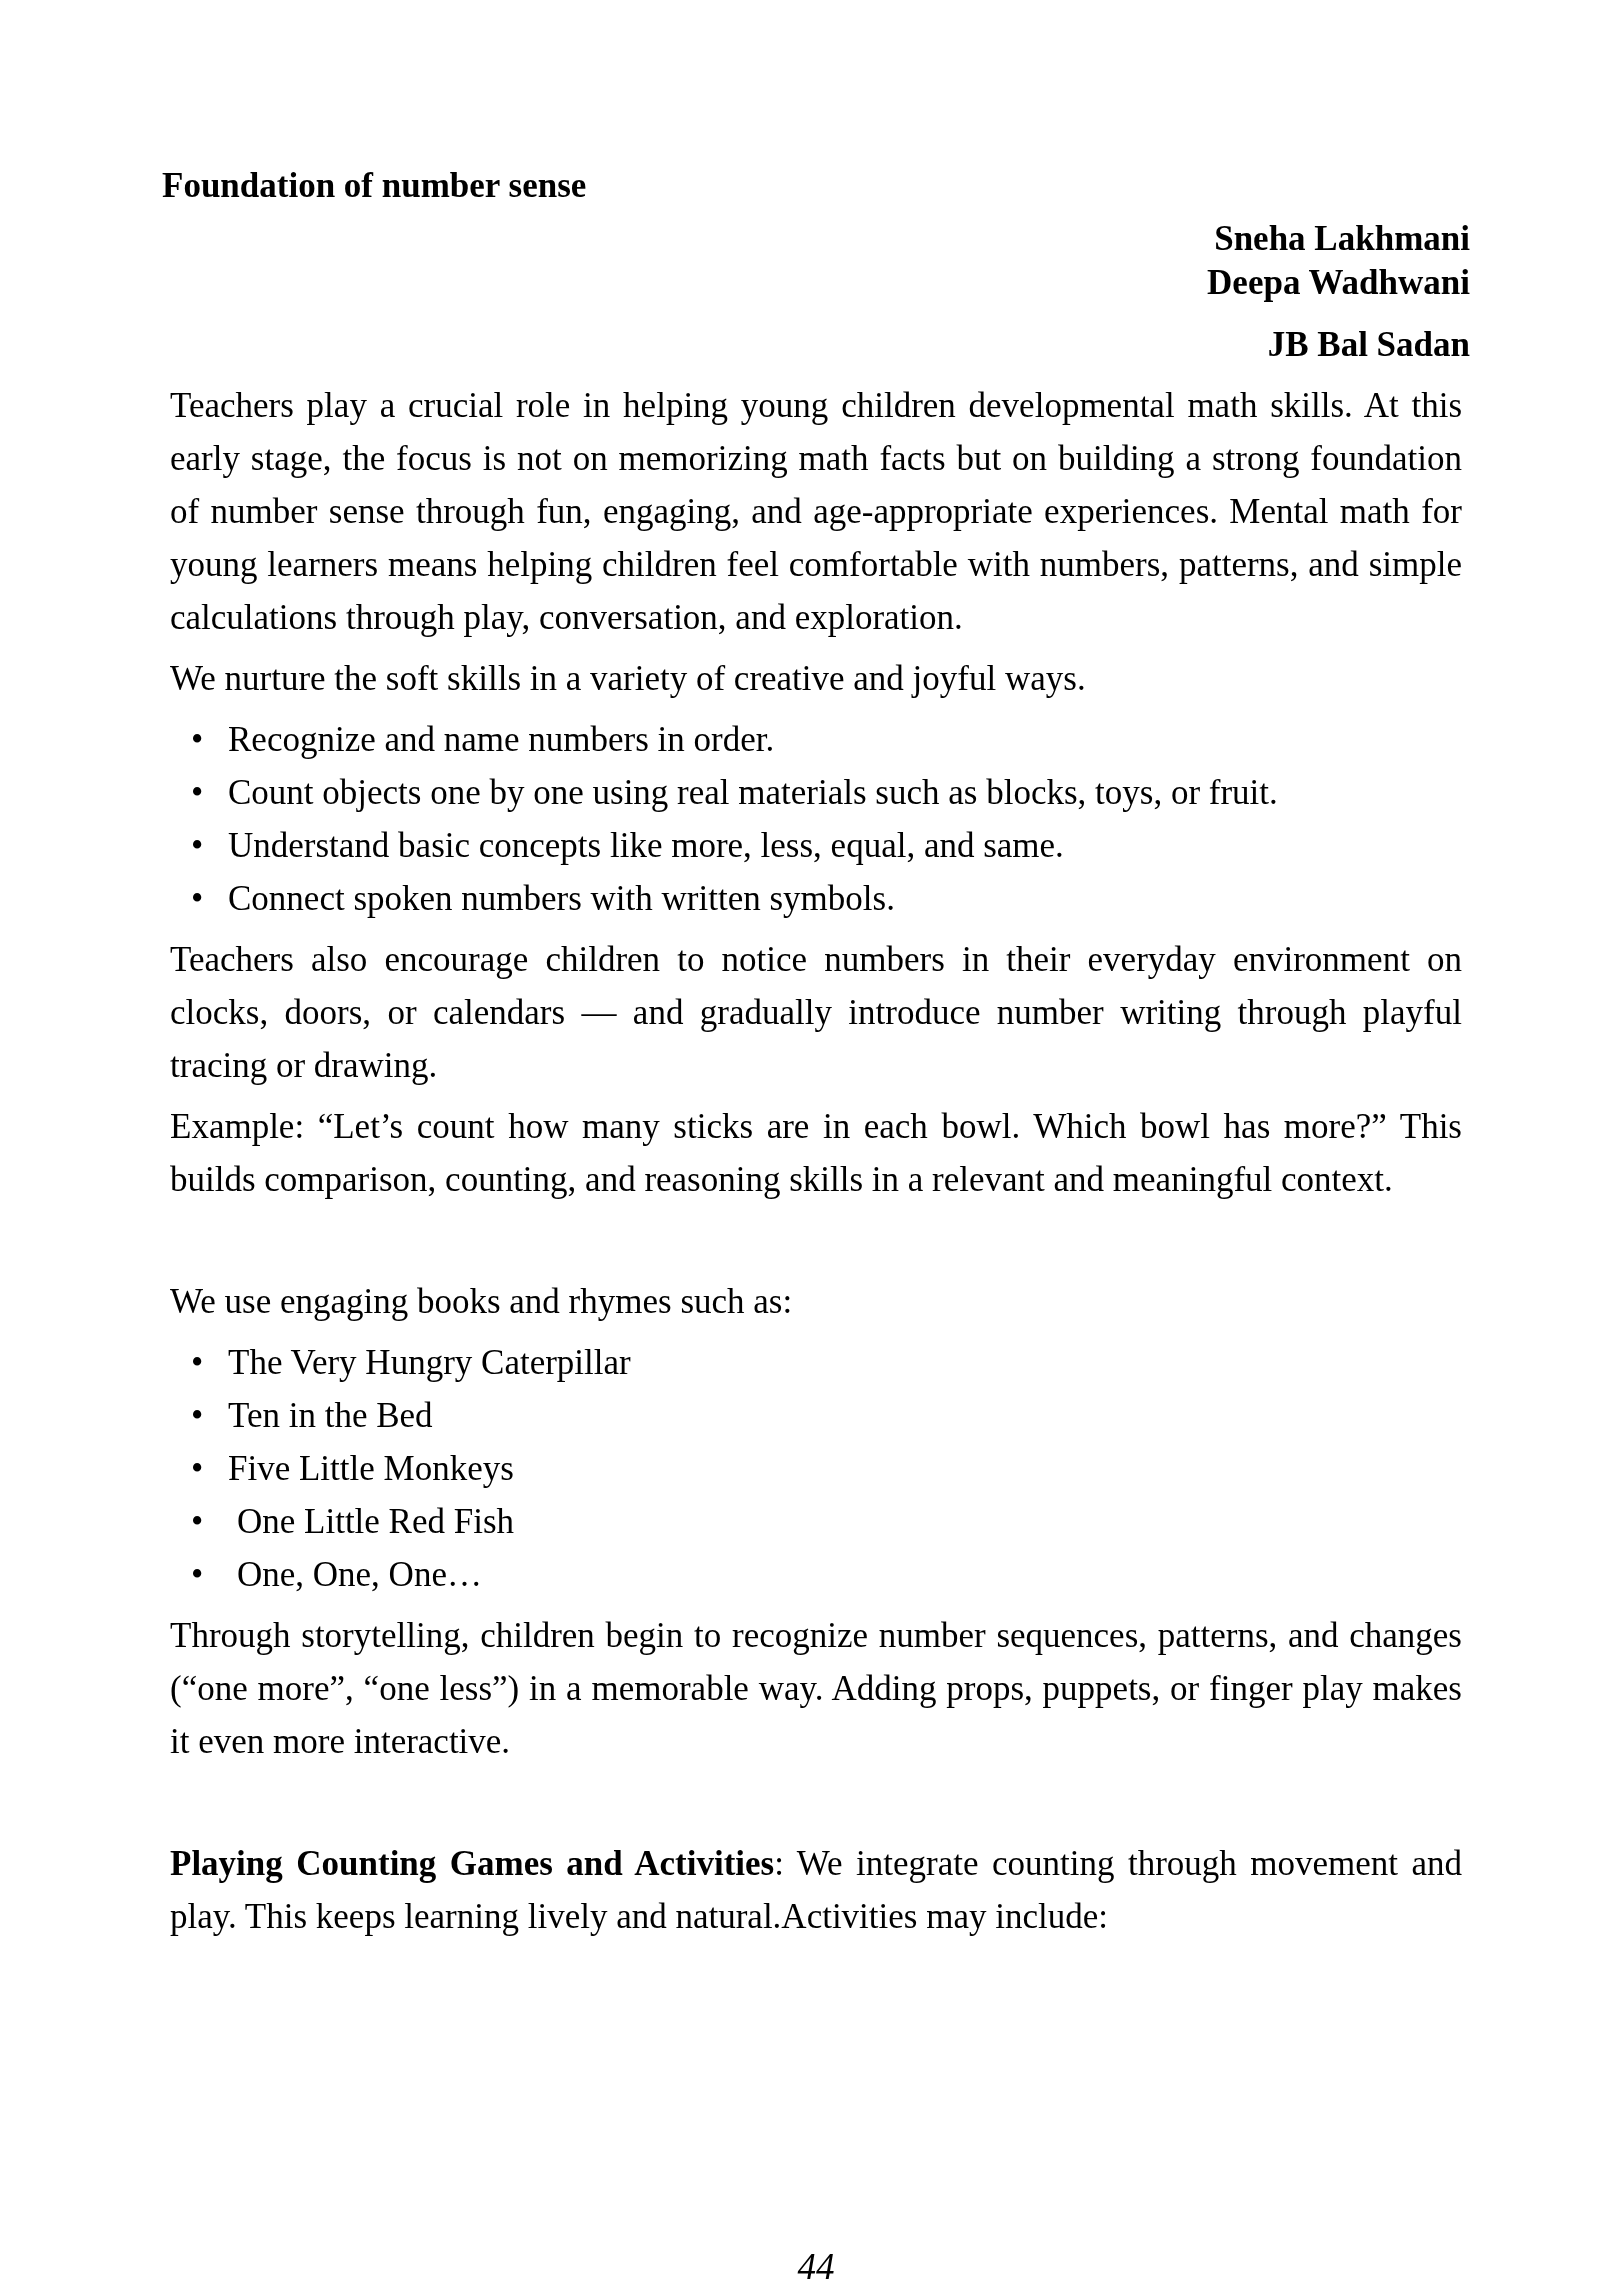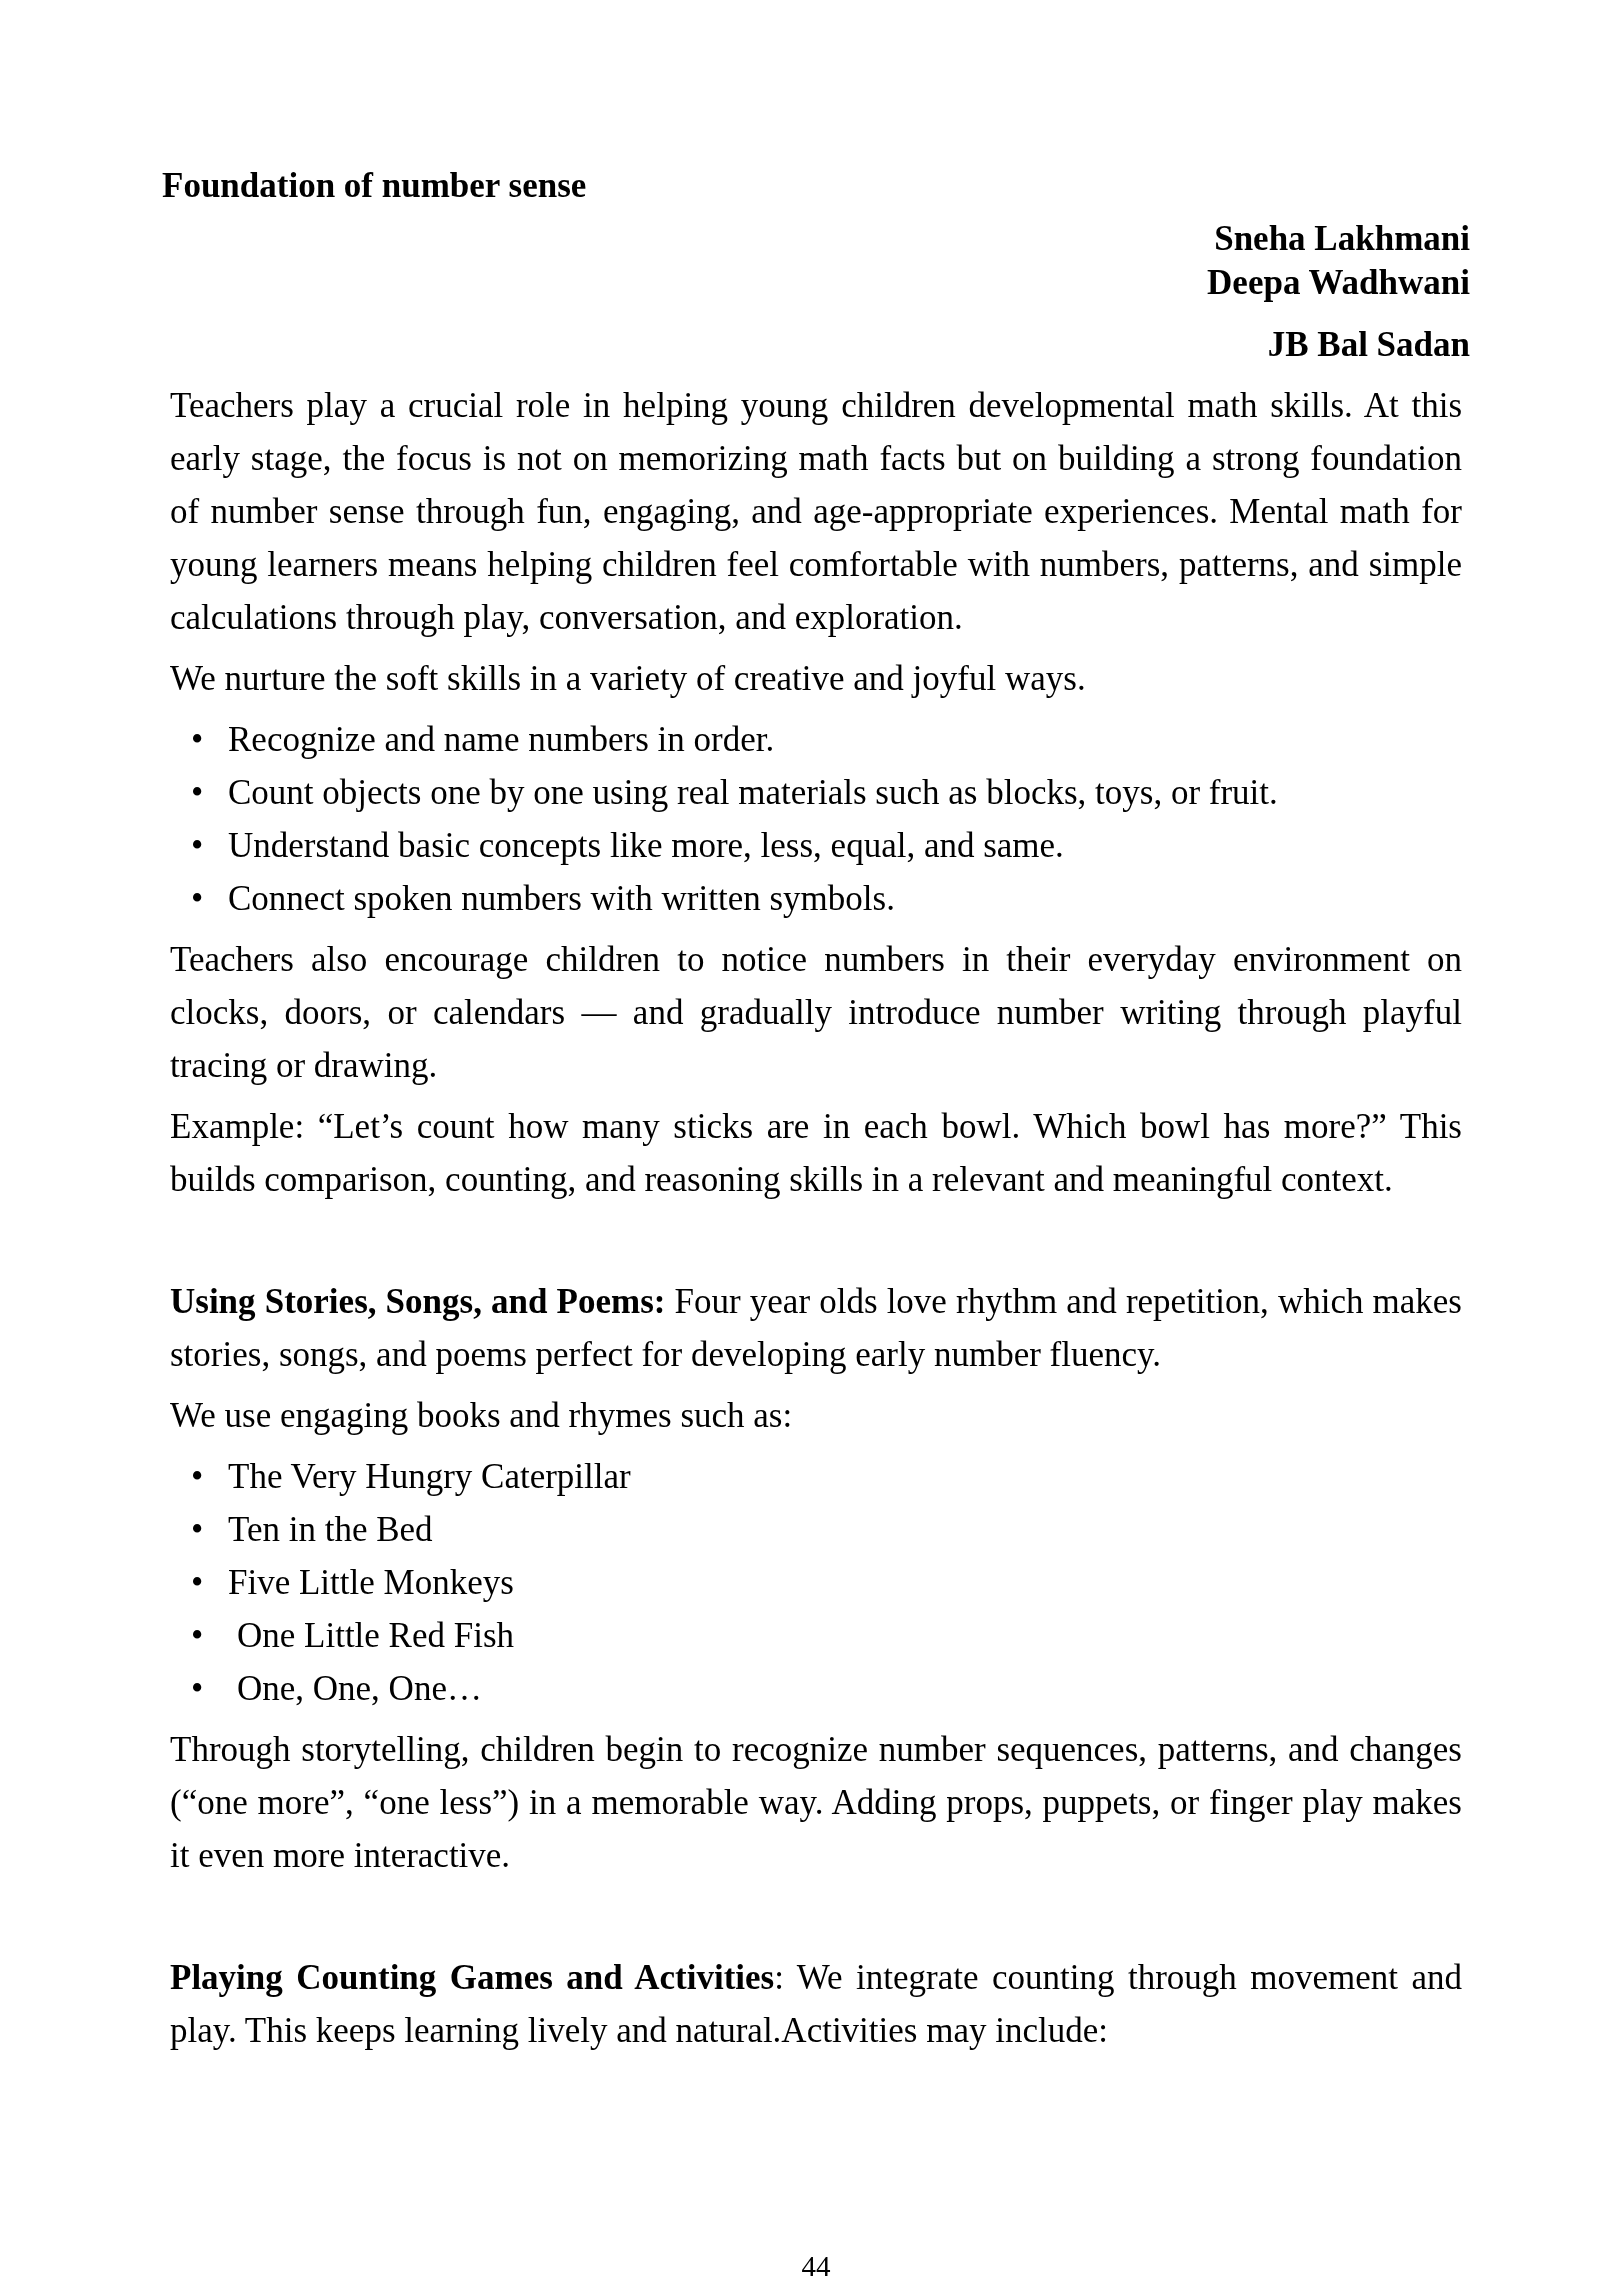--- a/index.html
+++ b/index.html
@@ -14,21 +14,21 @@
   .a1 { top:212px; } .a2 { top:256px; } .a3 { top:318px; }
   .body { position:absolute; left:0; top:371px; width:1308px; }
   p { margin:8px; text-align:justify; }
   p.last-left { text-align:justify; text-align-last:left; }
   .gap { height:53px; }
   ul { margin:0; padding:0; list-style:none; }
   li { position:relative; padding-left:66px; }
   li .bullet { position:absolute; left:29px; top:0; }
   li.indent-extra { padding-left:75px; }
   b { font-weight:bold; }
-  .pagenum { position:absolute; left:0; width:1308px; top:2247px; text-align:center; font-size:29px; line-height:39px; }
+  .pagenum { position:absolute; left:0; width:1308px; top:2247px; text-align:center; font-style:italic; font-size:37px; line-height:39px; }
 </style>
 </head>
 <body>
 
 <div class="page">
   <div class="title">Foundation of number sense</div>
   <div class="author a1">Sneha Lakhmani</div>
   <div class="author a2">Deepa Wadhwani</div>
   <div class="author a3">JB Bal Sadan</div>
 
@@ -40,21 +40,20 @@
       <li><span class="bullet">•</span><span>Recognize and name numbers in order.</span></li>
       <li><span class="bullet">•</span><span>Count objects one by one using real materials such as blocks, toys, or fruit.</span></li>
       <li><span class="bullet">•</span><span>Understand basic concepts like more, less, equal, and same.</span></li>
       <li><span class="bullet">•</span><span>Connect spoken numbers with written symbols.</span></li>
     </ul>
     <p class="last-left">Teachers also encourage children to notice numbers in their everyday environment on clocks, doors, or calendars — and gradually introduce number writing through playful tracing or drawing.</p>
     <p class="last-left">Example: “Let’s count how many sticks are in each bowl. Which bowl has more?” This builds comparison, counting, and reasoning skills in a relevant and meaningful context.</p>
 
     <div class="gap"></div>
 
-    <p class="last-left"><b>Using Stories, Songs, and Poems:</b><span> Four year olds love rhythm and repetition, which makes stories, songs, and poems perfect for developing early number fluency.</span></p>
     <p class="last-left">We use engaging books and rhymes such as:</p>
     <ul>
       <li><span class="bullet">•</span><span>The Very Hungry Caterpillar</span></li>
       <li><span class="bullet">•</span><span>Ten in the Bed</span></li>
       <li><span class="bullet">•</span><span>Five Little Monkeys</span></li>
       <li class="indent-extra"><span class="bullet">•</span><span>One Little Red Fish</span></li>
       <li class="indent-extra"><span class="bullet">•</span><span>One, One, One…</span></li>
     </ul>
     <p class="last-left">Through storytelling, children begin to recognize number sequences, patterns, and changes (“one more”, “one less”) in a memorable way. Adding props, puppets, or finger play makes it even more interactive.</p>
 

